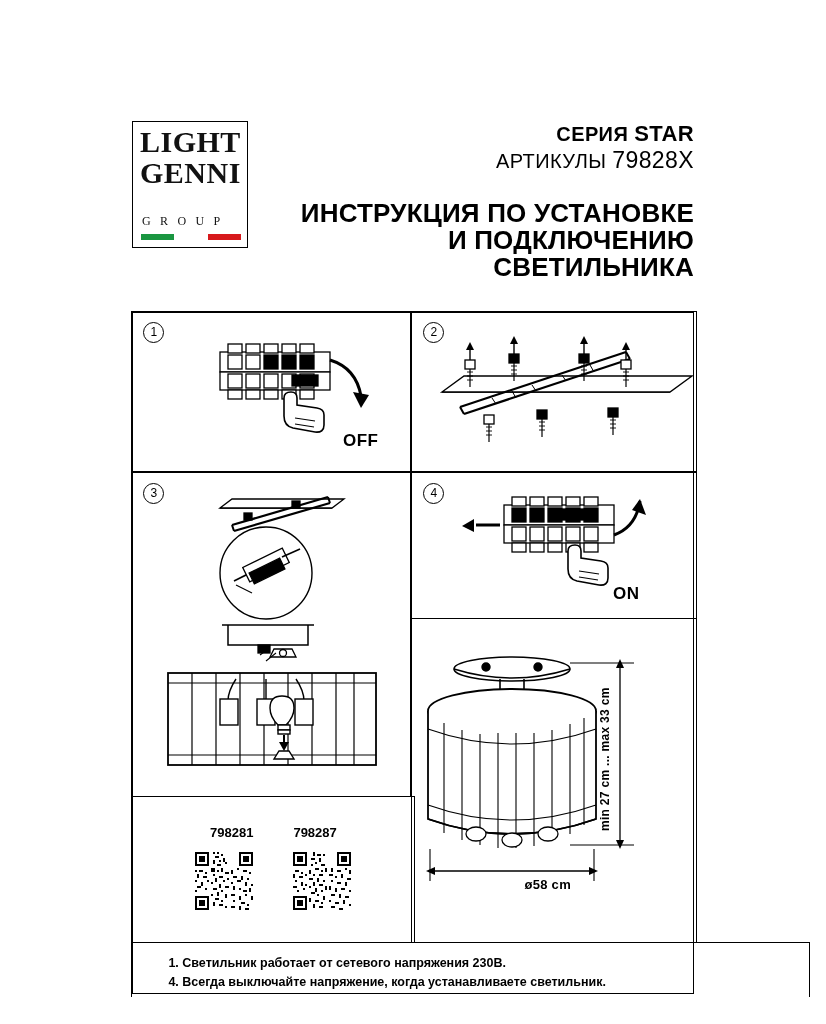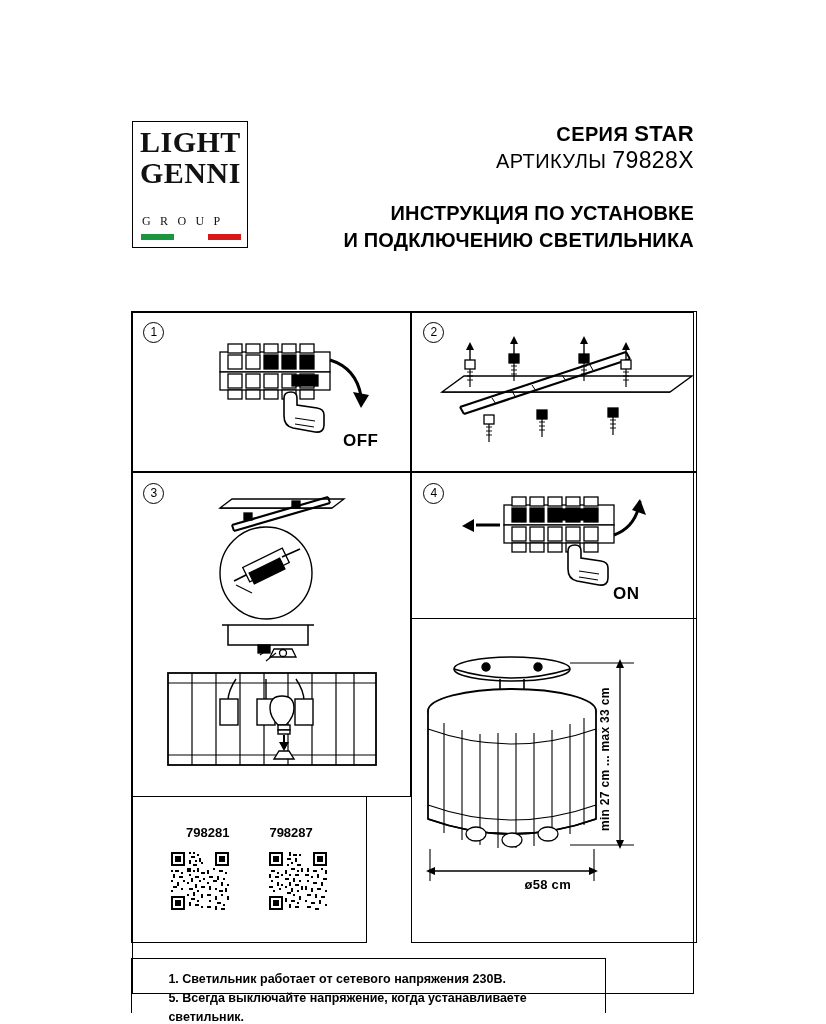--- a/index.html
+++ b/index.html
@@ -79,21 +79,21 @@
   }
   .series-line .model { font-size: 22px; }
   .art-line {
     font-size: 20px;
     font-weight: normal;
     letter-spacing: 0.4px;
     line-height: 26px;
   }
   .art-line .code { font-size: 23px; }
   .instr-line {
-    font-size: 20px;
+    font-size: 26px;
     font-weight: bold;
     line-height: 27px;
     margin-top: 26px;
     letter-spacing: 0.2px;
   }
 
   
   .frame {
     position: absolute;
     left: 132px;
@@ -129,22 +129,22 @@
     letter-spacing: 0.5px;
     margin-left: 16px;
   }
 
   
   .c1 { left: -1.6px;  top: -1.6px;  width: 280px; height: 161px; }
   .c2 { left: 278.4px; top: -1.6px;  width: 285.2px; height: 161px; }
   .c3 { left: -1.6px;  top: 159.4px; width: 280px; height: 325px; }
   .c4 { left: 278.4px; top: 159.4px; width: 285.2px; height: 147px; }
   .c5 { left: 278.4px; top: 305.4px; width: 285.2px; height: 325px; }
-  .c6 { left: -1.6px;  top: 483.4px; width: 236px; height: 147px; }
-  .c7 { left: -1.6px;  top: 629.4px; width: 475px; height: 55px; border-bottom: none; margin-top: 16px;}
+  .c6 { left: -1.6px;  top: 483.4px; width: 284px; height: 147px; }
+  .c7 { left: -1.6px;  top: 629.4px; width: 679px; height: 55px; border-bottom: none;}
 
   .qr-labels {
     position: absolute;
     top: 28px;
     left: 0;
     width: 100%;
     display: flex;
     justify-content: center;
     gap: 40px;
     font-size: 13px;
@@ -703,17 +703,17 @@
               <rect x="24" y="29" width="2" height="1"></rect>
           </g>
         </svg>
       </div>
     </div>
   </div>
 
   <div class="cell c7">
     <div class="notes">
       <div>1. Светильник работает от сетевого напряжения 230В.</div>
-      <div>5. Всегда выключайте напряжение, когда устанавливаете светильник.</div>
+      <div>4. Всегда выключайте напряжение, когда устанавливаете светильник.</div>
     </div>
   </div>
 
 </div>
 
 </body></html>

